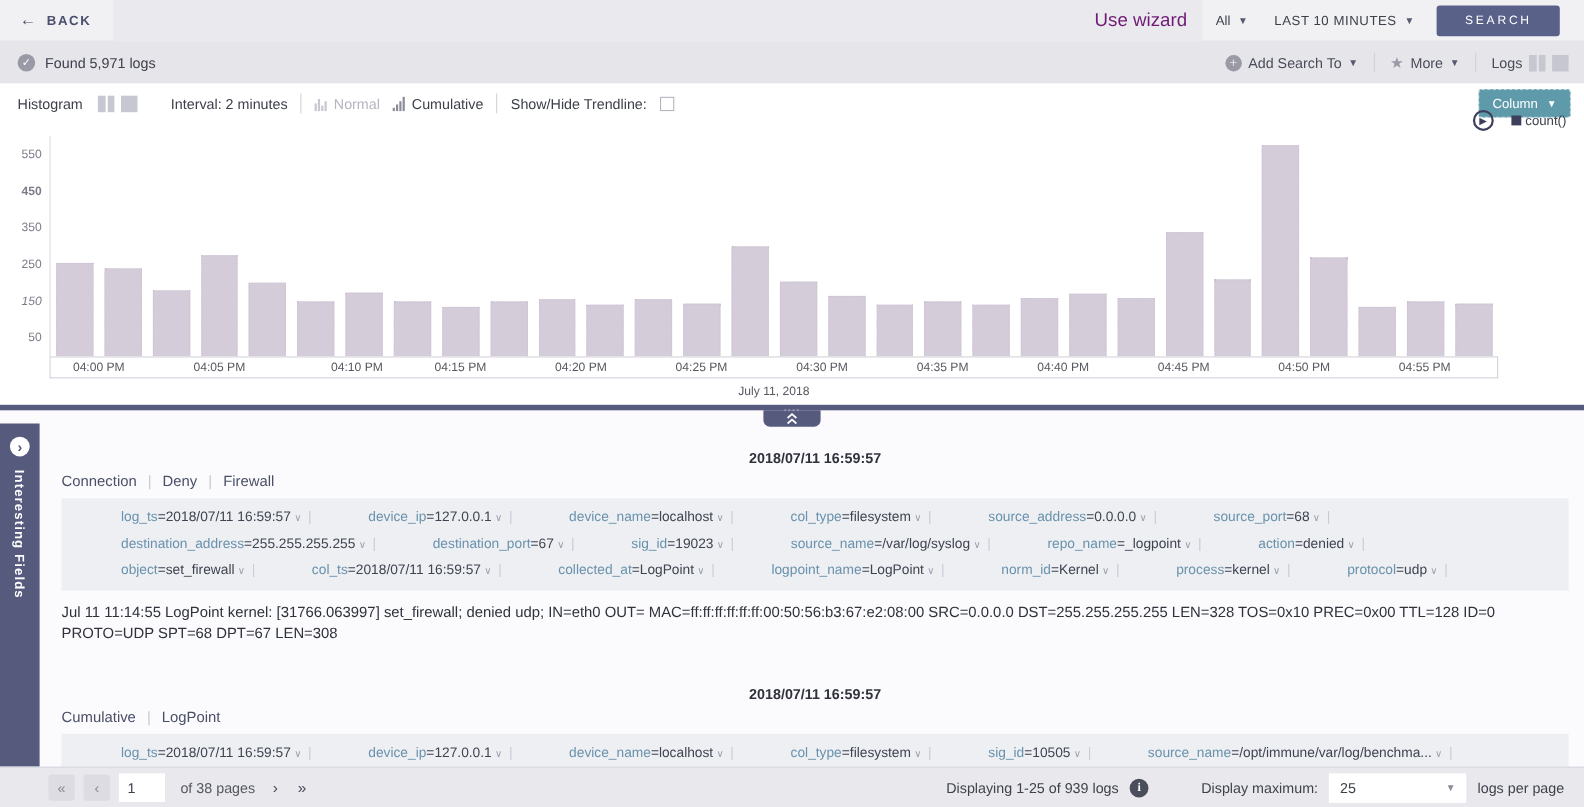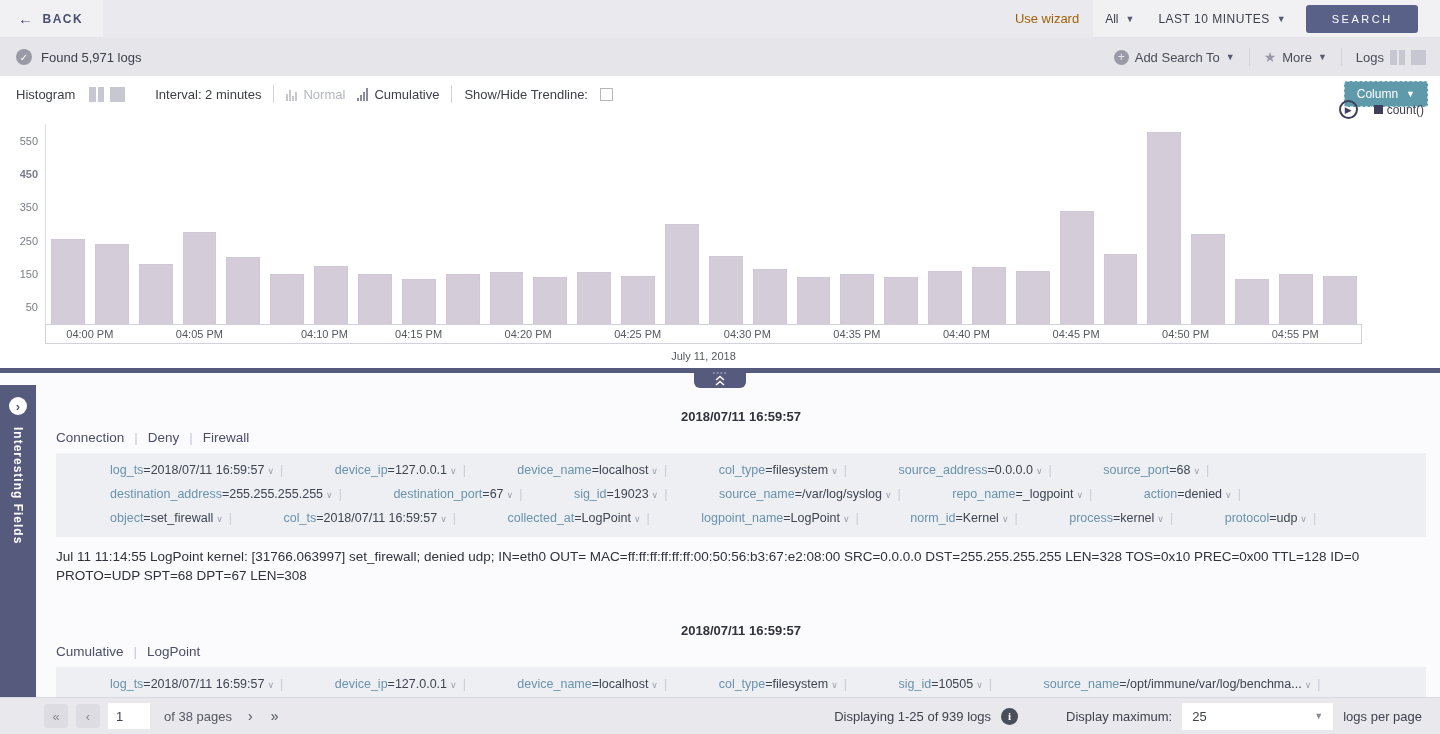--- a/index.html
+++ b/index.html
@@ -4,21 +4,21 @@
 <style>
   * { margin:0; padding:0; box-sizing:border-box; }
   html,body { width:1440px; height:734px; font-family:"Liberation Sans", sans-serif; background:#fbfbfd; color:#3d404a; overflow:hidden; }
   .app { position:relative; width:1440px; height:734px; }
 
   
   .topbar { display:flex; align-items:center; height:38px; background:#f1f1f4; border-bottom:1px solid #e2e2e8; }
   .back { display:flex; align-items:center; gap:8px; padding:0 20px 0 18px; font-size:12px; letter-spacing:1.5px; color:#4a4f6e; font-weight:bold; cursor:pointer; }
   .back .arrow { font-size:15px; color:#4a4f6e; }
   .searchbox { position:relative; flex:0 0 990px; height:38px; background:#e9e9ee; display:flex; align-items:center; justify-content:flex-end; }
-  .use-wizard { font-size:13px; color:#a16207; padding-right:14px; cursor:pointer; }
+  .use-wizard { font-size:17px; color:#701a75; padding-right:14px; cursor:pointer; }
   .scope, .timerange { display:flex; align-items:center; gap:7px; font-size:12px; color:#3d404a; padding:0 12px; cursor:pointer; white-space:nowrap; }
   .timerange { letter-spacing:0.5px; }
   .caret { font-size:9px; color:#555a6e; }
   .search-btn { margin-left:8px; margin-right:12px; width:112px; height:28px; background:#5a6188; color:#fff; border:none; border-radius:3px; font-size:11px; letter-spacing:2.5px; font-family:inherit; cursor:pointer; }
 
   
   .statusbar { display:flex; align-items:center; justify-content:space-between; height:38px; background:#e5e5ea; padding:0 14px 0 16px; }
   .status-left { display:flex; align-items:center; gap:9px; font-size:13px; color:#3d404a; }
   .check-circle { width:16px; height:16px; border-radius:50%; background:#9a9aa6; color:#fff; font-size:10px; display:flex; align-items:center; justify-content:center; }
   .status-right { display:flex; align-items:center; gap:14px; font-size:13px; color:#4a4d58; }
@@ -81,21 +81,21 @@
   .raw { margin-top:10px; font-size:13.5px; color:#2f323b; line-height:19px; word-break:break-word; }
 
   
   .pagefoot { position:absolute; left:0; right:0; bottom:0; height:37px; background:#e8e8ed; border-top:1px solid #d8d8e0; display:flex; align-items:center; padding:0 18px 0 44px; font-size:13px; color:#3f424c; }
   .pg-btn { width:24px; height:24px; background:#dcdce2; border-radius:3px; color:#8a8a96; font-size:13px; display:flex; align-items:center; justify-content:center; margin-right:8px; cursor:pointer; }
   .pg-input { width:42px; height:26px; background:#fff; border:none; text-align:left; padding-left:8px; font-size:13px; color:#3f424c; margin-right:14px; font-family:inherit; }
   .pg-text { color:#55585f; margin-right:16px; }
   .pg-arrow { color:#4a4d5a; font-size:14px; margin-right:18px; cursor:pointer; }
   .foot-right { margin-left:auto; display:flex; align-items:center; gap:10px; }
   .info-circle { width:17px; height:17px; border-radius:50%; background:#4a4d5a; color:#fff; font-size:11px; font-weight:bold; display:flex; align-items:center; justify-content:center; font-family:"Liberation Serif", serif; cursor:pointer; }
-  .max-select { width:151px; height:27px; background:#fff; display:flex; align-items:center; justify-content:space-between; padding:0 10px; cursor:pointer; }
+  .max-select { width:125px; height:27px; background:#fff; display:flex; align-items:center; justify-content:space-between; padding:0 10px; cursor:pointer; }
   .max-select .caret { color:#8a8d99; }
   .gap28 { width:28px; }
 </style>
 </head>
 <body>
 
 <div class="app">
 
   <header class="topbar">
     <div class="back">
@@ -192,21 +192,21 @@
       <span class="legend-item">
         <span class="legend-swatch"></span>
         <span>count()</span>
       </span>
     </div>
 
     <div class="plot-wrap">
       <div class="plot">
         <div id="yticks">
             <div class="ytick" style="bottom: 8.33333%;">50</div>
-            <div class="ytick" style="bottom: 25%;">150</div>
+            <div class="ytick" style="bottom: 25%; font-style: italic;">150</div>
             <div class="ytick" style="bottom: 41.6667%;">250</div>
             <div class="ytick" style="bottom: 58.3333%;">350</div>
             <div class="ytick" style="bottom: 75%; font-weight: bold;">450</div>
             <div class="ytick" style="bottom: 91.6667%;">550</div>
           </div>
         <div class="bars" id="bars">
             <div class="bar" title="255" style="height: 42.5%; background: rgb(213, 204, 217);"></div>
             <div class="bar" title="240" style="height: 40%; background: rgb(213, 204, 217);"></div>
             <div class="bar" title="180" style="height: 30%; background: rgb(213, 204, 217);"></div>
             <div class="bar" title="275" style="height: 45.8333%; background: rgb(213, 204, 217);"></div>

